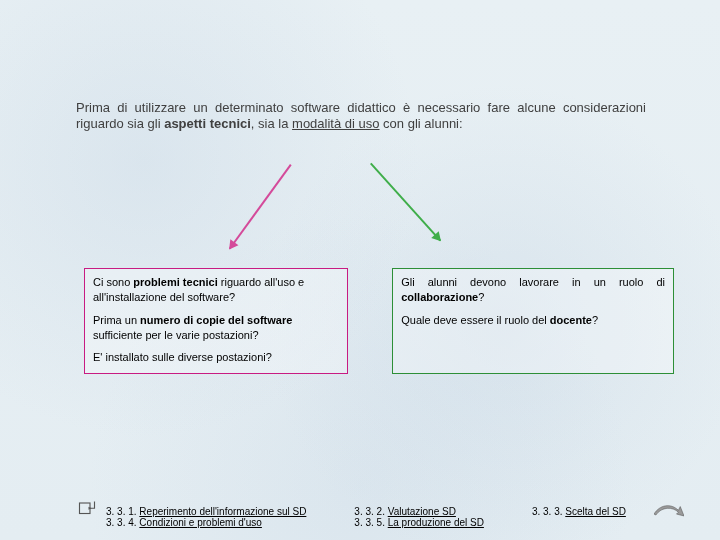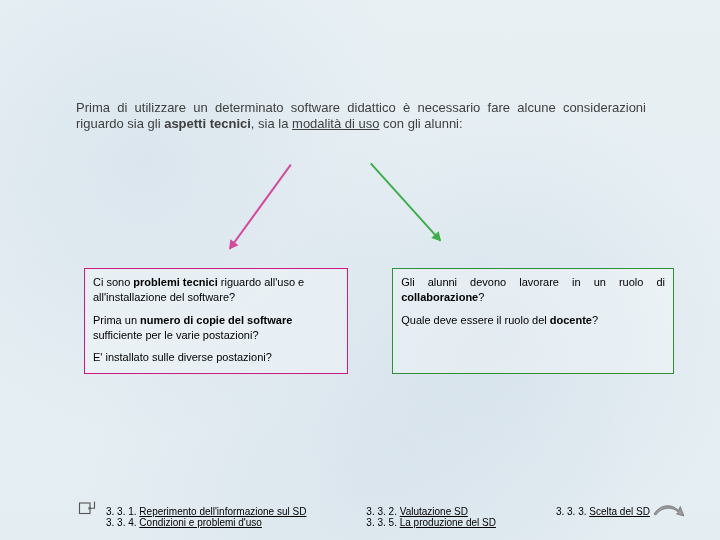--- a/index.html
+++ b/index.html
@@ -95,21 +95,21 @@
   .box p:last-child { margin-bottom: 0; }
 
   .links {
     position: absolute;
     bottom: 12px;
     left: 106px;
     right: 30px;
     font-size: 10px;
     color: #000;
     display: flex;
-    gap: 60px;
+    gap: 48px;
   }
   .links a {
     color: #000;
     text-decoration: underline;
   }
   .col { white-space: nowrap; }
 
   .icon-return {
     position: absolute;
     left: 78px;

